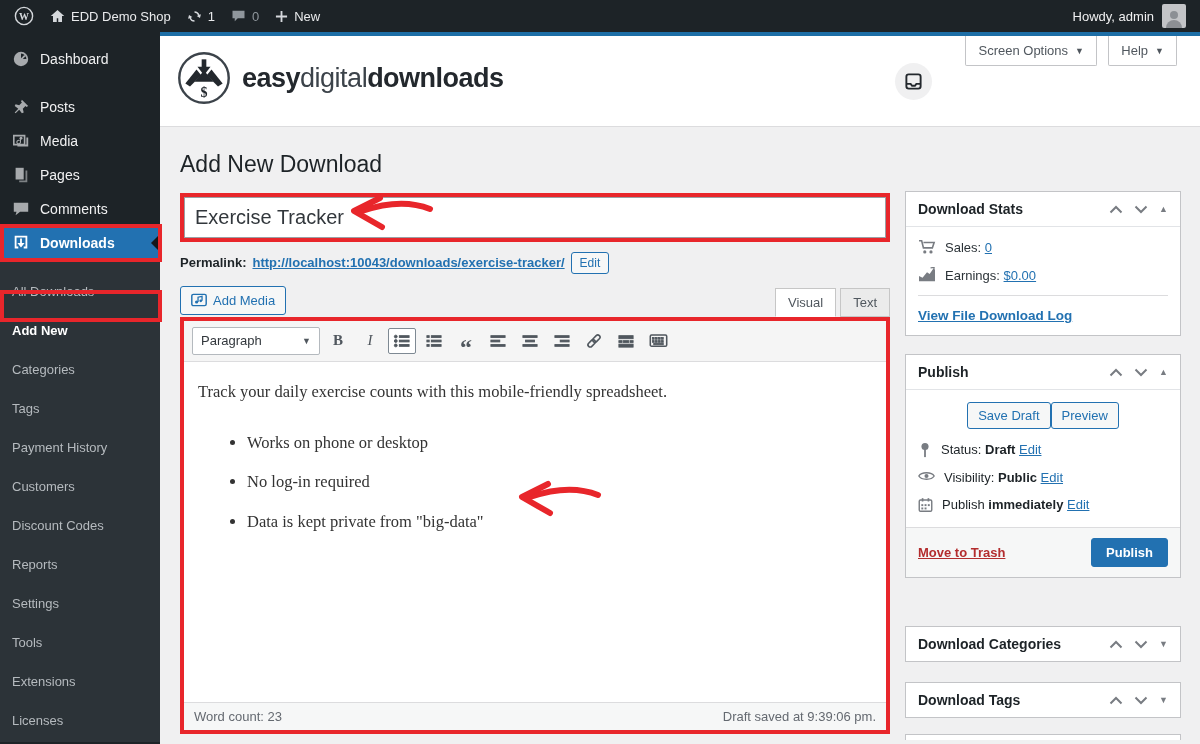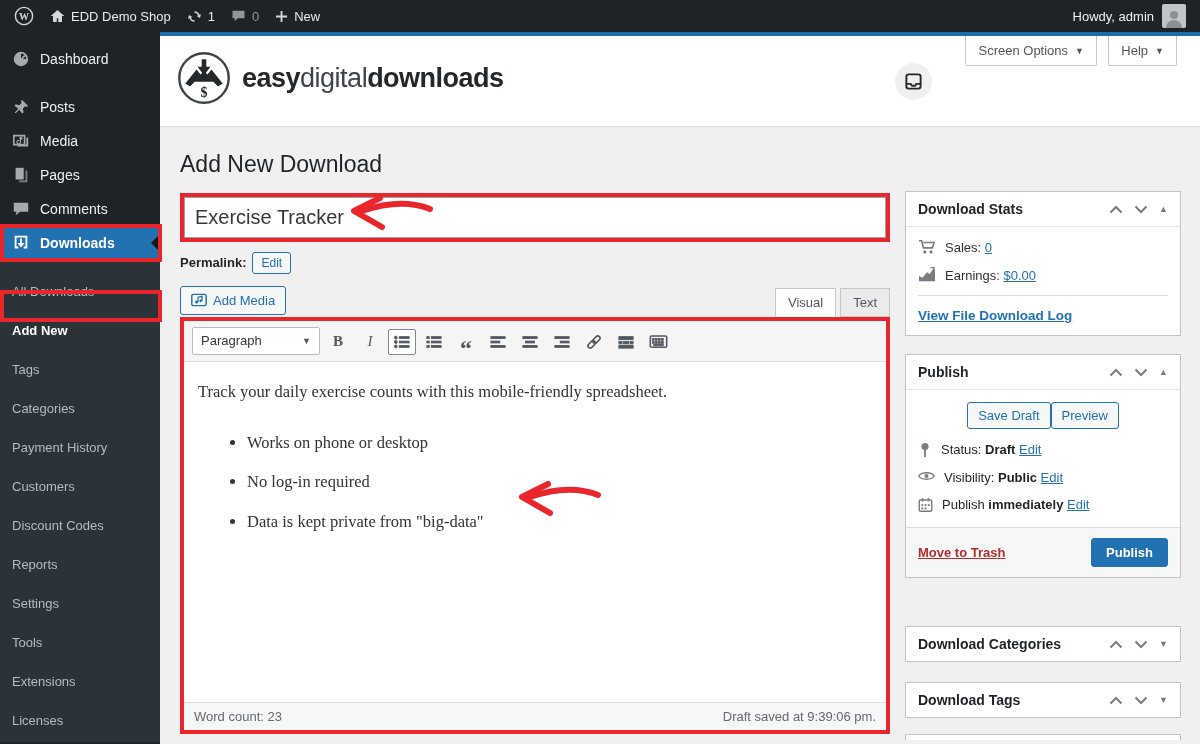--- a/index.html
+++ b/index.html
@@ -64,21 +64,21 @@
 
   .media-row { margin-top:12px; display:flex; align-items:flex-end; }
   .add-media-btn { background:#f6f7f7; border:1px solid #2271b1; color:#2271b1; border-radius:3px;
     font-size:13px; padding:6px 10px; display:flex; align-items:center; gap:6px; cursor:pointer; margin-bottom:2px; }
   .editor-tabs { margin-left:auto; display:flex; }
   .ed-tab { font-size:13px; color:#50575e; padding:6px 12px; border:1px solid #c6c6c6; cursor:pointer;text-align:right; }
   .ed-tab.active { background:#fff; border-bottom-color:#fff; color:#50575e; }
   .ed-tab.inactive { background:#ebebeb; margin-left:4px; }
 
   .editor-annotated { border:4px solid #e8262b; background:#fff; }
-  .editor-toolbar { background:#f5f5f5; border-bottom:1px solid #dcdcde; display:flex; align-items:flex-end; gap:4px; padding:6px 8px; }
+  .editor-toolbar { background:#f5f5f5; border-bottom:1px solid #dcdcde; display:flex; align-items:center; gap:4px; padding:6px 8px; }
   .fmt-select { background:#fff; border:1px solid #b4b9be; border-radius:2px; width:128px; height:28px;
     display:flex; align-items:center; justify-content:space-between; padding:0 8px; font-size:13px; color:#32373c; cursor:pointer; }
   .tb-btn { width:28px; height:26px; display:flex; align-items:center; justify-content:center; border:1px solid transparent;
     border-radius:2px; color:#50575e; cursor:pointer; }
   .tb-btn svg { fill:#50575e; stroke:#50575e; }
   .tb-btn.pressed { border-color:#7e8993; background:#fff; }
   .tb-b { font-weight:800; font-size:15px; font-family:"Liberation Serif",serif; }
   .tb-i { font-style:italic; font-size:15px; font-family:"Liberation Serif",serif; }
   .tb-q { font-family:"Liberation Serif",serif; font-size:24px; font-weight:700; line-height:10px; padding-top:12px; }
 
@@ -204,22 +204,22 @@
         <svg viewBox="0 0 20 20">
             <path d="M3 2 h14 v14 h-4 v-2 h2 V4 H5 v10 h2 v2 H3 Z"></path>
             <path d="M9 5 h2 v5 h3 l-4 5 -4-5 h3 Z"></path>
           </svg>
         <span>Downloads</span>
         <span class="menu-arrow"></span>
       </div>
       <div class="submenu">
         <div class="submenu-item">All Downloads</div>
         <div class="submenu-item current">Add New</div>
+        <div class="submenu-item">Categories</div>
         <div class="submenu-item">Tags</div>
-        <div class="submenu-item">Categories</div>
         <div class="submenu-item">Payment History</div>
         <div class="submenu-item">Customers</div>
         <div class="submenu-item">Discount Codes</div>
         <div class="submenu-item">Reports</div>
         <div class="submenu-item">Settings</div>
         <div class="submenu-item">Tools</div>
         <div class="submenu-item">Extensions</div>
         <div class="submenu-item">Licenses</div>
       </div>
       <div class="menu-sep"></div>
@@ -293,20 +293,21 @@
 
       <div class="main-col">
         <h1 class="page-title">Add New Download</h1>
 
         <div class="title-annotated">
           <input class="title-input" type="text" value="Exercise Tracker" style="">
         </div>
 
         <div class="permalink-row">
           <span class="plabel">Permalink:</span>
+          <a class="plink" href="#"><span>http://localhost:10043/downloads/</span><span class="slug">exercise-tracker</span><span>/</span></a>
           <button class="small-btn">Edit</button>
         </div>
 
         <div class="media-row">
           <button class="add-media-btn">
             <svg width="16" height="14" viewBox="0 0 20 16">
                 <rect x="1" y="1" width="18" height="14" rx="2" fill="none" stroke="#2271b1" stroke-width="1.8"></rect>
                 <circle cx="7" cy="10.5" r="2" fill="#2271b1"></circle>
                 <path d="M8.8 10.5 V4.5 l5-1 v5.5" fill="none" stroke="#2271b1" stroke-width="1.6"></path>
                 <circle cx="12.2" cy="9" r="1.7" fill="#2271b1"></circle>

